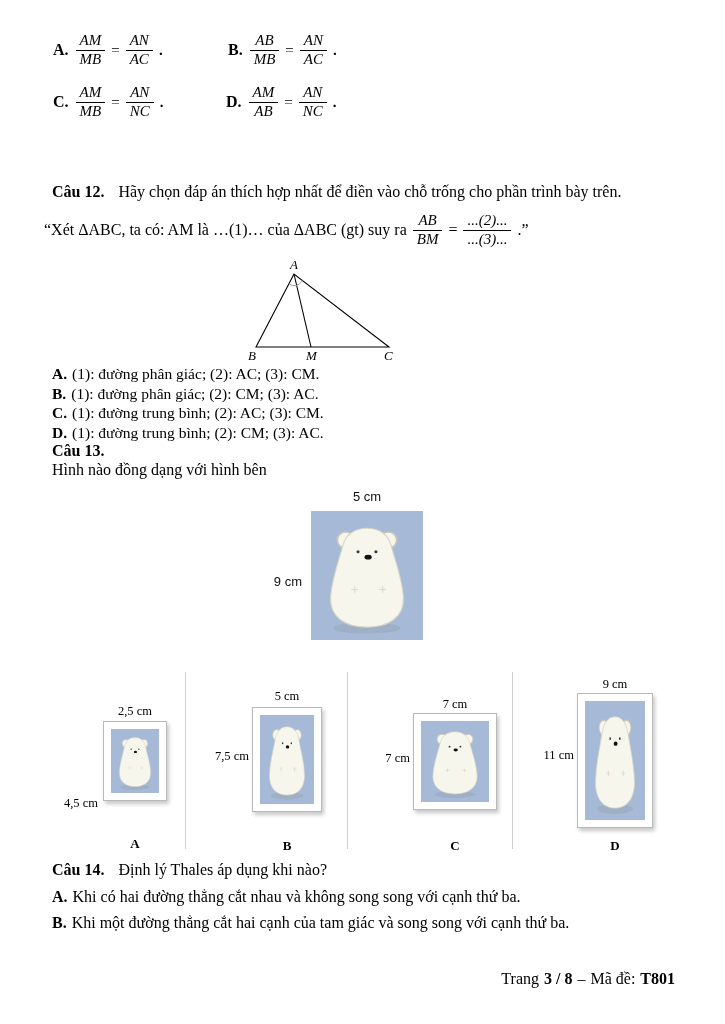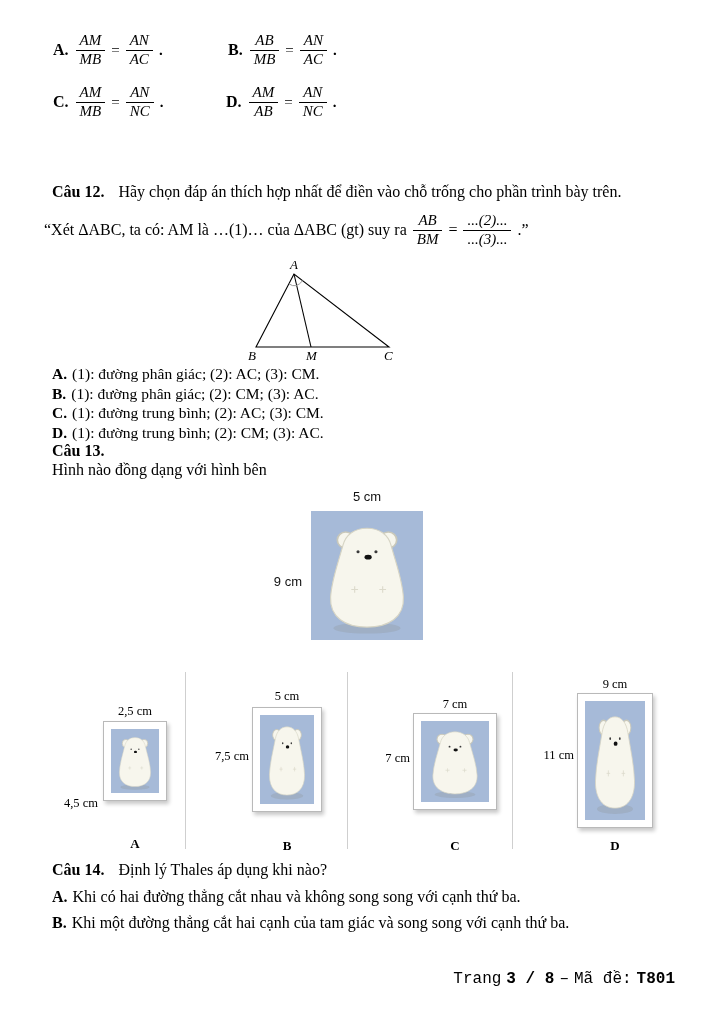--- a/index.html
+++ b/index.html
@@ -32,21 +32,21 @@
   .bear-svg{display:block;width:100%;height:100%;}
   .slab{position:absolute;font-family:"Liberation Sans",sans-serif;font-size:13px;color:#111;}
   .plab{position:absolute;font-size:12.5px;}
   .letter{position:absolute;font-weight:bold;font-size:13px;text-align:center;}
   .pframe{position:absolute;background:#fff;border:1px solid #b9b9b9;
           box-shadow:2px 3px 4px rgba(0,0,0,.22);box-sizing:border-box;padding:7px;}
   .pframe .bluebox{width:100%;height:100%;}
   .vline{position:absolute;width:1px;background:#cfcfcf;}
   .tcenter{text-align:center;}
   .tright{text-align:right;}
-  .footer{position:absolute;display:flex;gap:5px;font-size:16px;justify-content:flex-end;font-family:Liberation Mono, monospace;}
+  .footer{position:absolute;display:flex;gap:5px;font-size:16px;justify-content:flex-end;}
   svg text{font-family:"Liberation Serif",serif;font-style:italic;font-size:13px;fill:#000;}
 </style>
 </head>
 <body>
 
 <svg width="0" height="0" style="position:absolute" aria-hidden="true">
   <defs>
     <g id="bear">
       <ellipse cx="50" cy="109" rx="30" ry="5" fill="#98a3b1" opacity="0.5"></ellipse>
       <circle cx="31" cy="27" r="7.5" fill="#f7f6ed" stroke="#c9c8ba" stroke-width="1.5"></circle>

